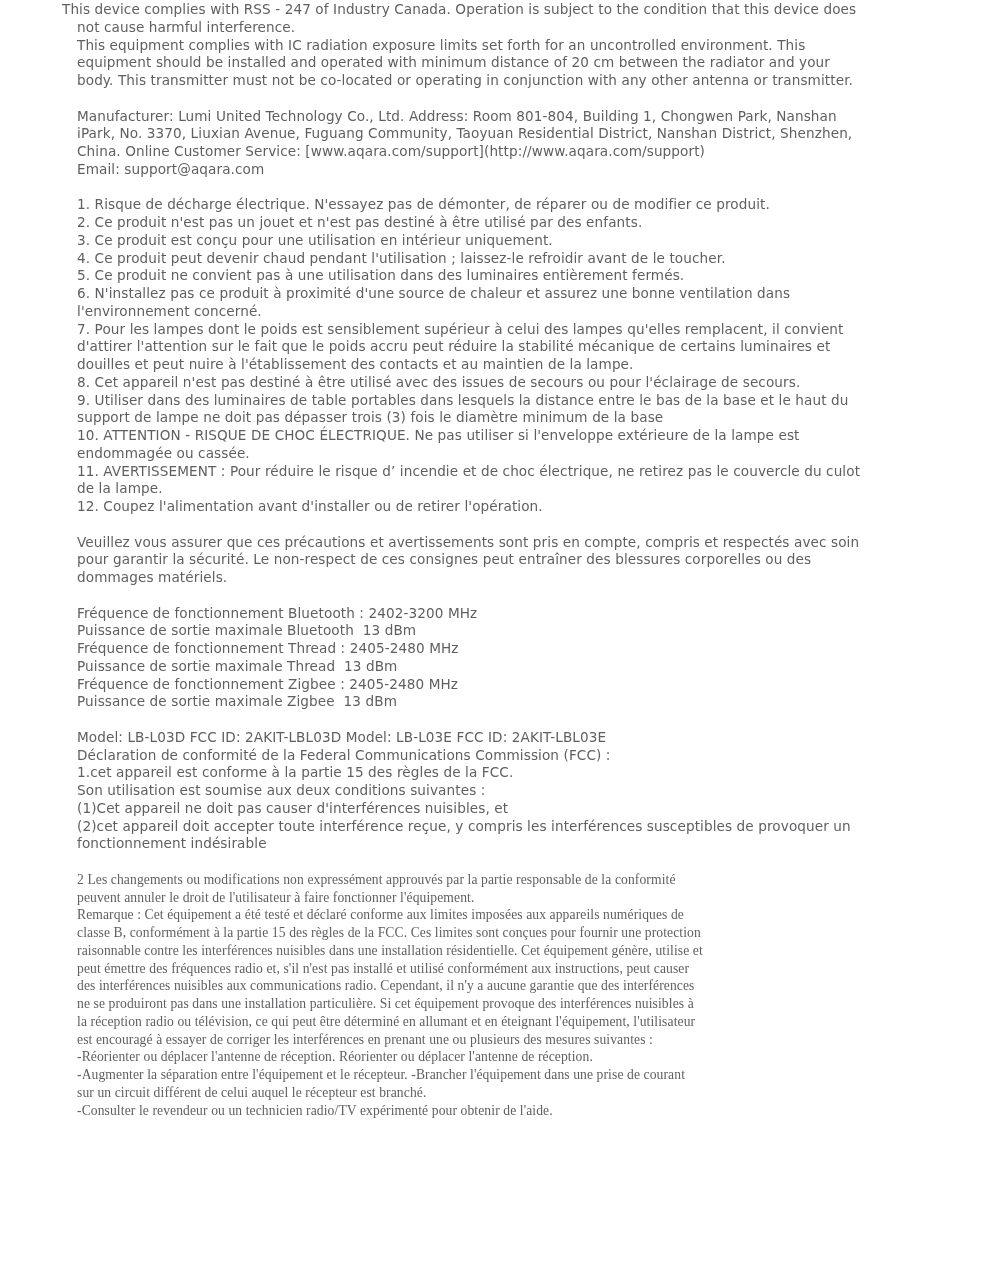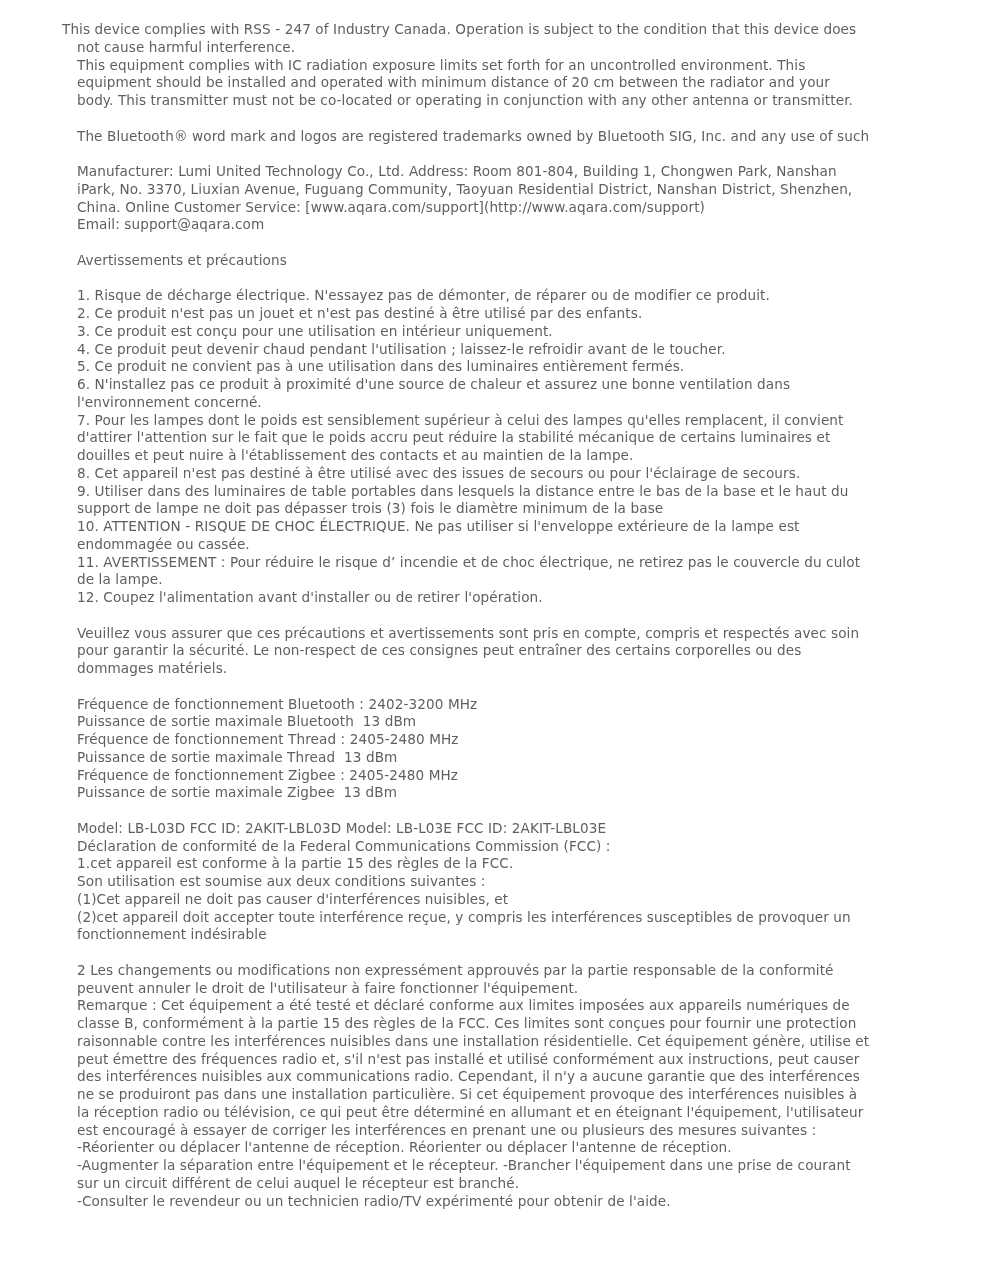--- a/index.html
+++ b/index.html
@@ -10,74 +10,73 @@
   .page {
     position: relative;
     width: 1000px;
     height: 1263px;
     background: #ffffff;
     overflow: hidden;
     box-sizing: border-box;
   }
   .doc {
     box-sizing: border-box;
-    padding: 21px 25px 0 77px;
+    padding: 1px 25px 0 77px;
     font-family: "DejaVu Sans", "Liberation Sans", sans-serif;
     font-size: 13.6px;
     line-height: 17.75px;
     letter-spacing: 0.1px;
     color: #5f5f61;
   }
   .doc p {
     margin: 0 0 17.75px 0;
     white-space: pre-wrap;
   }
   .doc p.hang {
     text-indent: -15px;
   }
   .doc p:last-child {
     margin-bottom: 0;
+    font-family: Liberation Serif, serif;
   }
 </style>
 </head>
 <body>
 
 <div class="page">
   <div class="doc">
     <p class="hang">This device complies with RSS - 247 of Industry Canada. Operation is subject to the condition that this device does
 not cause harmful interference.
 This equipment complies with IC radiation exposure limits set forth for an uncontrolled environment. This
 equipment should be installed and operated with minimum distance of 20 cm between the radiator and your
 body. This transmitter must not be co-located or operating in conjunction with any other antenna or transmitter.</p>
-    <p>The Bluetooth® word mark and logos are registered trademarks owned by Bluetooth SIG, Inc. and any use of such</p>
     <p>Manufacturer: Lumi United Technology Co., Ltd. Address: Room 801-804, Building 1, Chongwen Park, Nanshan
 iPark, No. 3370, Liuxian Avenue, Fuguang Community, Taoyuan Residential District, Nanshan District, Shenzhen,
 China. Online Customer Service: [www.aqara.com/support](http://www.aqara.com/support)
 Email: support@aqara.com</p>
-    <p>Avertissements et précautions</p>
     <p>1. Risque de décharge électrique. N'essayez pas de démonter, de réparer ou de modifier ce produit.
 2. Ce produit n'est pas un jouet et n'est pas destiné à être utilisé par des enfants.
 3. Ce produit est conçu pour une utilisation en intérieur uniquement.
 4. Ce produit peut devenir chaud pendant l'utilisation ; laissez-le refroidir avant de le toucher.
 5. Ce produit ne convient pas à une utilisation dans des luminaires entièrement fermés.
 6. N'installez pas ce produit à proximité d'une source de chaleur et assurez une bonne ventilation dans
 l'environnement concerné.
 7. Pour les lampes dont le poids est sensiblement supérieur à celui des lampes qu'elles remplacent, il convient
 d'attirer l'attention sur le fait que le poids accru peut réduire la stabilité mécanique de certains luminaires et
 douilles et peut nuire à l'établissement des contacts et au maintien de la lampe.
 8. Cet appareil n'est pas destiné à être utilisé avec des issues de secours ou pour l'éclairage de secours.
 9. Utiliser dans des luminaires de table portables dans lesquels la distance entre le bas de la base et le haut du
 support de lampe ne doit pas dépasser trois (3) fois le diamètre minimum de la base
 10. ATTENTION - RISQUE DE CHOC ÉLECTRIQUE. Ne pas utiliser si l'enveloppe extérieure de la lampe est
 endommagée ou cassée.
 11. AVERTISSEMENT : Pour réduire le risque d’ incendie et de choc électrique, ne retirez pas le couvercle du culot
 de la lampe.
 12. Coupez l'alimentation avant d'installer ou de retirer l'opération.</p>
     <p>Veuillez vous assurer que ces précautions et avertissements sont pris en compte, compris et respectés avec soin
-pour garantir la sécurité. Le non-respect de ces consignes peut entraîner des certains corporelles ou des
+pour garantir la sécurité. Le non-respect de ces consignes peut entraîner des blessures corporelles ou des
 dommages matériels.</p>
     <p>Fréquence de fonctionnement Bluetooth : 2402-3200 MHz
 Puissance de sortie maximale Bluetooth  13 dBm
 Fréquence de fonctionnement Thread : 2405-2480 MHz
 Puissance de sortie maximale Thread  13 dBm
 Fréquence de fonctionnement Zigbee : 2405-2480 MHz
 Puissance de sortie maximale Zigbee  13 dBm</p>
     <p>Model: LB-L03D FCC ID: 2AKIT-LBL03D Model: LB-L03E FCC ID: 2AKIT-LBL03E
 Déclaration de conformité de la Federal Communications Commission (FCC) :
 1.cet appareil est conforme à la partie 15 des règles de la FCC.

